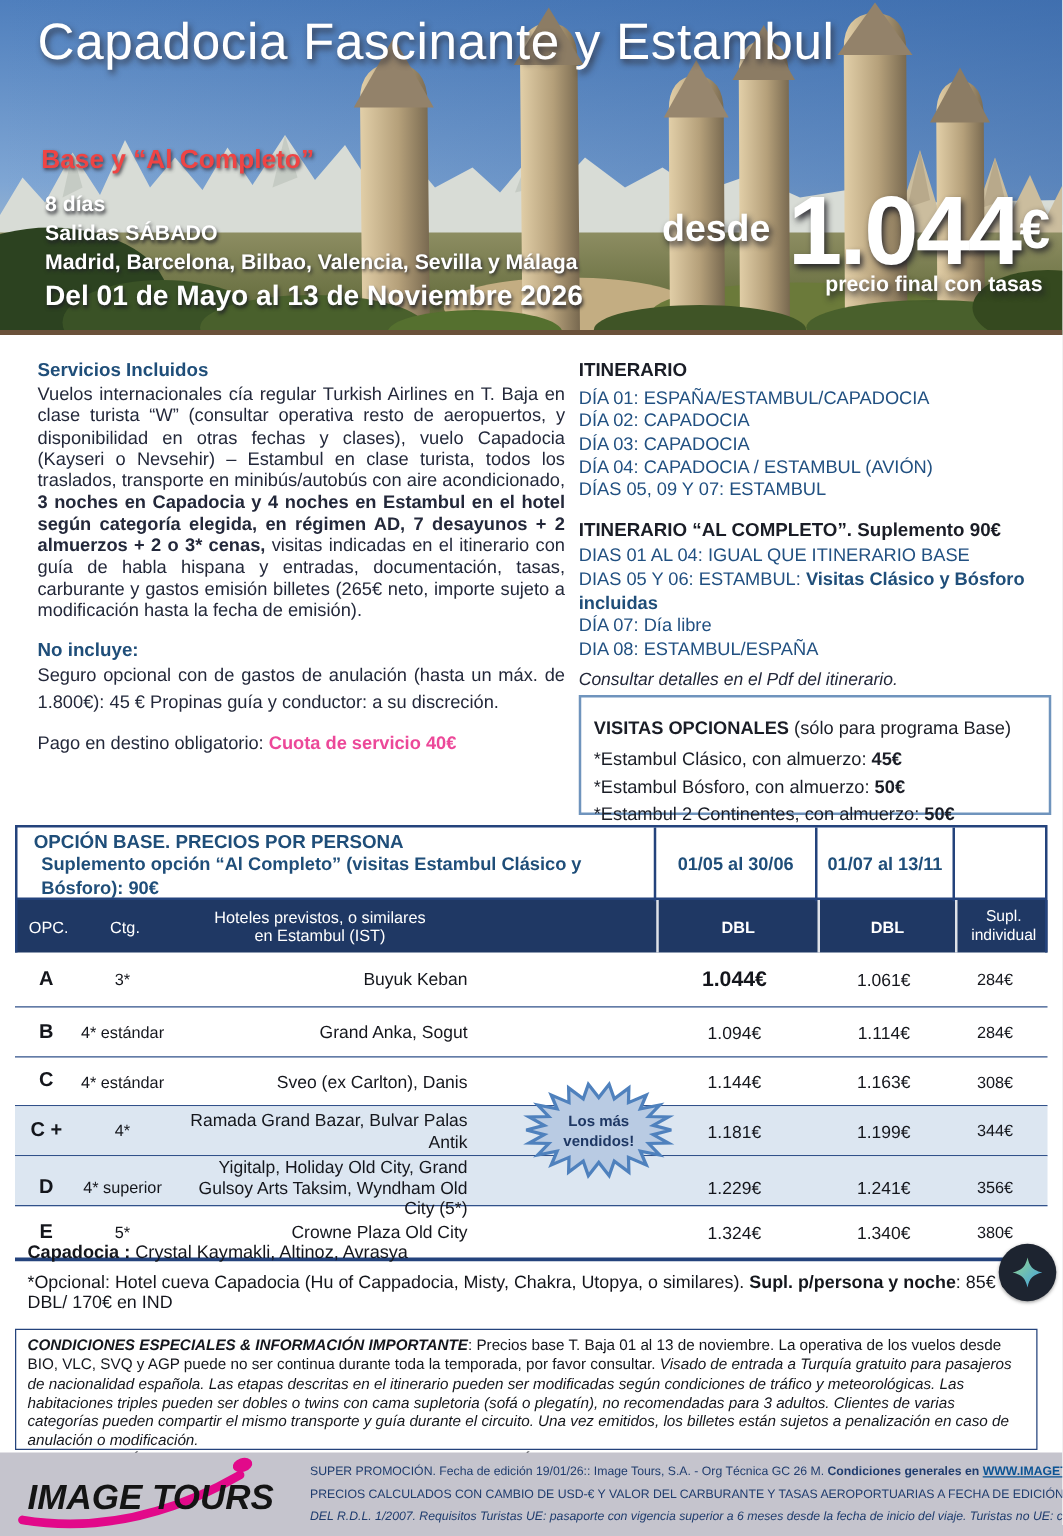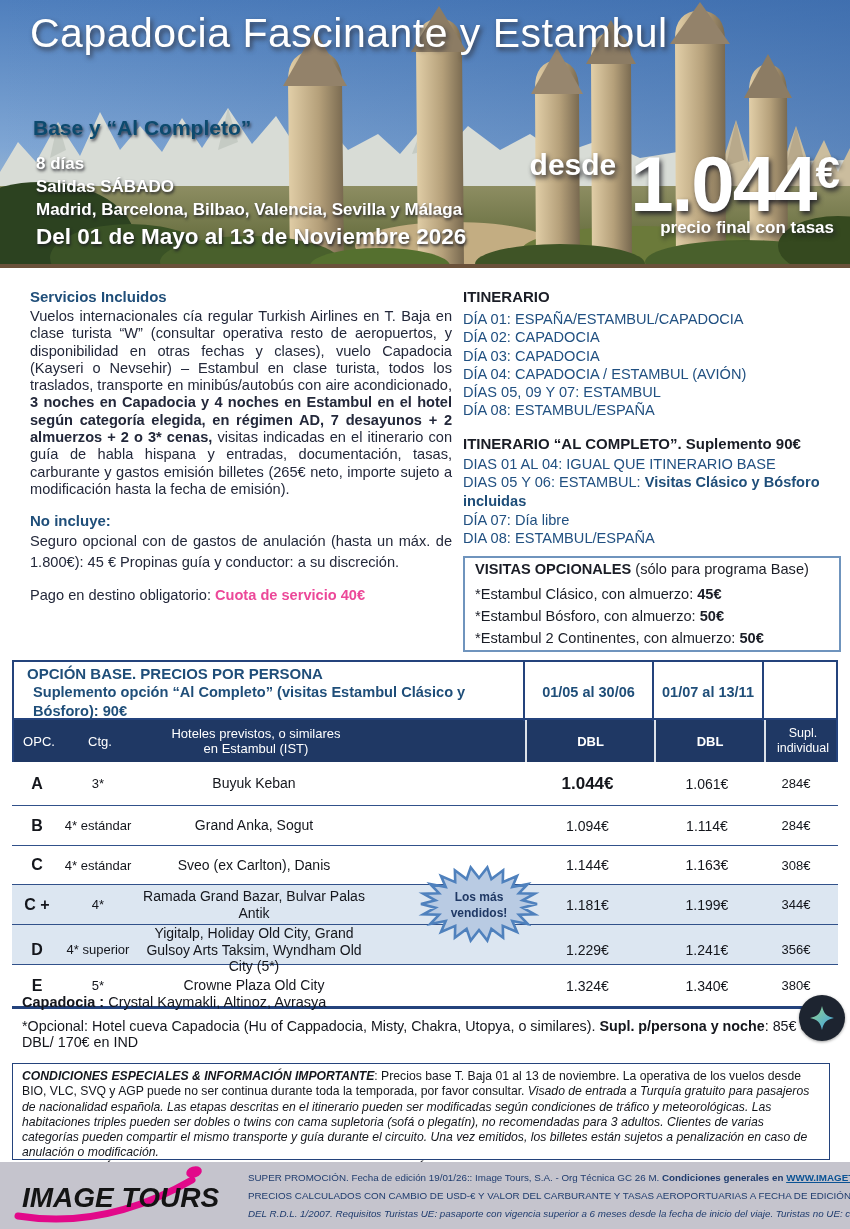--- a/index.html
+++ b/index.html
@@ -9,28 +9,28 @@
     background:#fff; overflow:hidden;
     font-family:"Liberation Sans", sans-serif; color:#23283a;
   }
 
   
   .hero { position:absolute; left:0; top:0; width:850px; height:268px; }
   .hero-art { position:absolute; left:0; top:0; width:850px; height:268px; display:block; }
   .hero-title { position:absolute; left:30px; top:10px; margin:0; font-size:41px; font-weight:normal;
     color:#fff; text-shadow:2px 3px 5px rgba(45,45,55,.8); letter-spacing:.5px; white-space:nowrap; }
   .hero-subtitle { position:absolute; left:33px; top:116px; margin:0; font-size:21px; font-weight:bold;
-    color:#0c4a6e; text-shadow:1px 2px 3px rgba(45,45,55,.85); }
+    color:#ef4444; text-shadow:1px 2px 3px rgba(45,45,55,.85); }
   .hero-info { position:absolute; left:36px; top:152px; color:#fff; font-weight:bold;
     text-shadow:1px 2px 3px rgba(30,30,38,.9); }
   .hero-info .hl { font-size:17px; line-height:23px; }
   .hero-info .dates { font-size:22.5px; line-height:29px; margin-top:1px; }
   .hero-price { position:absolute; right:10px; top:148px; text-align:right; color:#fff;
     text-shadow:2px 3px 5px rgba(30,30,38,.9); }
-  .price-row { display:flex; align-items:flex-start; justify-content:flex-end; }
+  .price-row { display:flex; align-items:center; justify-content:flex-end; }
   .price-desde { font-size:30px; font-weight:bold; margin-right:14px; }
   .price-amount { font-size:78px; font-weight:bold; letter-spacing:-2px; line-height:72px; }
   .price-euro { font-size:44px; font-weight:bold; }
   .price-note { font-size:17px; font-weight:bold; margin-top:-2px; padding-right:6px; }
 
   
   .col-left { position:absolute; left:30px; top:288px; width:422px; }
   .h-navy { margin:0 0 3px 0; font-size:15px; font-weight:bold; color:#1f4e79; }
   .p-services { margin:0; font-size:14.6px; line-height:17.3px; text-align:justify; color:#23283a; }
   .h-noincl { margin:14px 0 2px 0; }
@@ -40,21 +40,21 @@
 
   
   .col-right { position:absolute; left:463px; top:288px; width:380px; }
   .h-black { margin:0 0 5px 0; font-size:15px; font-weight:bold; color:#1a1d26; }
   .itin-day { font-size:14.6px; line-height:18.3px; color:#215081; }
   .h-completo { margin:15px 0 3px 0; }
   .completo-line { font-size:14.6px; line-height:18.6px; color:#215081; }
   .completo-line b { color:#1f4e79; }
   .itin-note { margin:6px 0 0 0; font-size:14px; font-style:italic; color:#23283a; }
   .visitas-box { position:absolute; left:0; top:268px; width:378px; height:96px;
-    border:2px solid #6f94bd; background:#fff; padding:3px 10px; }
+    border:2px solid #6f94bd; background:#fff; padding:17px 10px; }
   .visitas-head { margin:0 0 6px 0; font-size:14.6px; color:#1a1d26; }
   .visit-item { font-size:14.6px; line-height:22px; color:#1a1d26; }
 
   
   .ptable { position:absolute; left:12px; top:660px; width:826px; }
   .thead1 { display:grid; grid-template-columns:511px 129px 110px 76px; height:60px;
     border:2px solid #24437c; }
   .t-title { padding:2px 0 0 13px; border-right:2px solid #24437c; }
   .t-title .l1 { font-size:15px; font-weight:bold; color:#1f4e79; line-height:19px; }
   .t-title .l2 { font-size:14.6px; font-weight:bold; color:#1f4e79; line-height:19px; padding-left:6px; }
@@ -71,21 +71,21 @@
     display:flex; flex-direction:column; align-items:center; justify-content:center; }
   .th.supl { font-size:12.5px; }
   .tbody { border-bottom:3px solid #24437c; }
   .trow { display:grid; grid-template-columns:50px 72px 240px 149px 129px 110px 76px;
     align-items:center; border-bottom:1.5px solid #31518a; }
   .trow:last-child { border-bottom:none; }
   .trow.shaded { background:#dce6f1; }
   .c { text-align:center; }
   .c-opc { font-size:16px; font-weight:bold; color:#14161c; }
   .c-ctg { font-size:13px; color:#14161c; }
-  .c-hotels { font-size:14px; line-height:16.5px; color:#14161c; }
+  .c-hotels { font-size:14px; line-height:16.5px; color:#14161c;text-align:right; }
   .c-price { font-size:14px; color:#14161c; }
   .c-price.big { font-size:17px; font-weight:bold; }
   .c-supl { font-size:13px; color:#14161c; padding-right:8px; }
   .burst { position:absolute; left:402px; top:204px; width:130px; height:80px; }
   .burst text { font-size:12px; font-weight:bold; fill:#1f3864; }
 
   
   .hotels-info { position:absolute; left:22px; top:994px; width:800px; }
   .hi-1 { font-size:14px; font-weight:bold; color:#1f4e79; margin-bottom:7px; }
   .hi-2 { font-size:14.5px; color:#14161c; margin-bottom:8px; }
@@ -204,21 +204,20 @@
   </section>
 
   <section class="col-right">
     <h3 class="h-black">ITINERARIO</h3>
     <div id="itin-days">
         <div class="itin-day">DÍA 01: ESPAÑA/ESTAMBUL/CAPADOCIA</div>
         <div class="itin-day">DÍA 02: CAPADOCIA</div>
         <div class="itin-day">DÍA 03: CAPADOCIA</div>
         <div class="itin-day">DÍA 04: CAPADOCIA / ESTAMBUL (AVIÓN)</div>
         <div class="itin-day">DÍAS 05, 09 Y 07: ESTAMBUL</div>
-        <div class="itin-day">DÍA 08: ESTAMBUL/ESPAÑA</div>
       </div>
     <h3 class="h-black h-completo">ITINERARIO “AL COMPLETO”. Suplemento 90€</h3>
     <div id="completo-days">
         <div class="completo-line"><span>DIAS 01 AL 04: IGUAL QUE ITINERARIO BASE</span></div>
         <div class="completo-line"><span>DIAS 05 Y 06: ESTAMBUL: </span><b>Visitas Clásico y Bósforo incluidas</b></div>
         <div class="completo-line"><span>DÍA 07: Día libre</span></div>
         <div class="completo-line"><span>DIA 08: ESTAMBUL/ESPAÑA</span></div>
       </div>
     <p class="itin-note">Consultar detalles en el Pdf del itinerario.</p>
     <div class="visitas-box">

